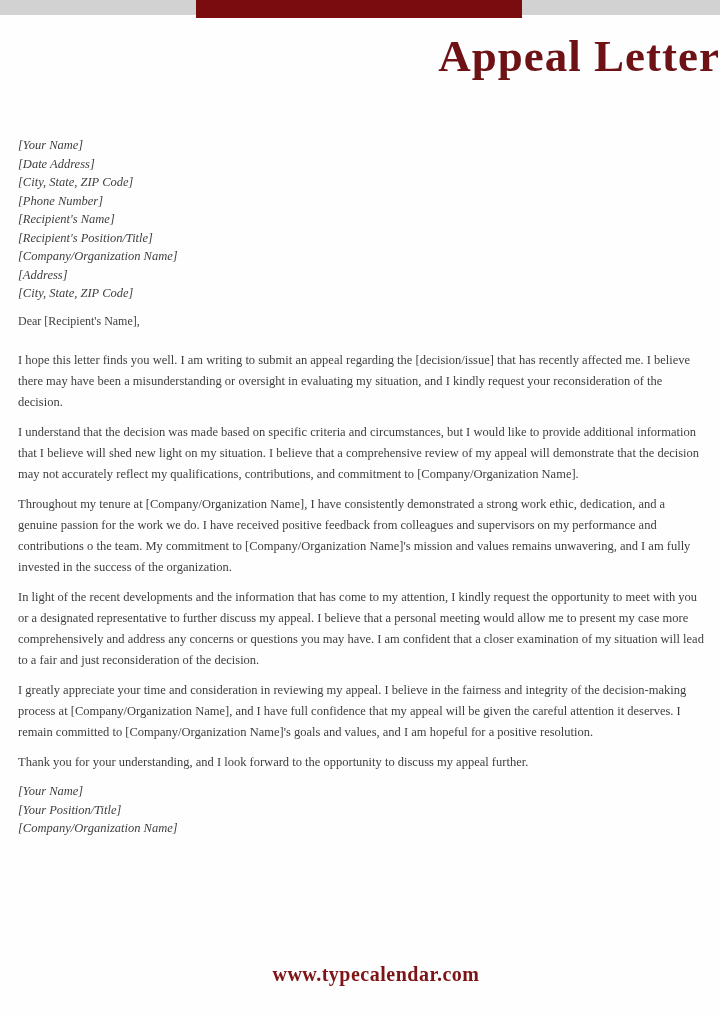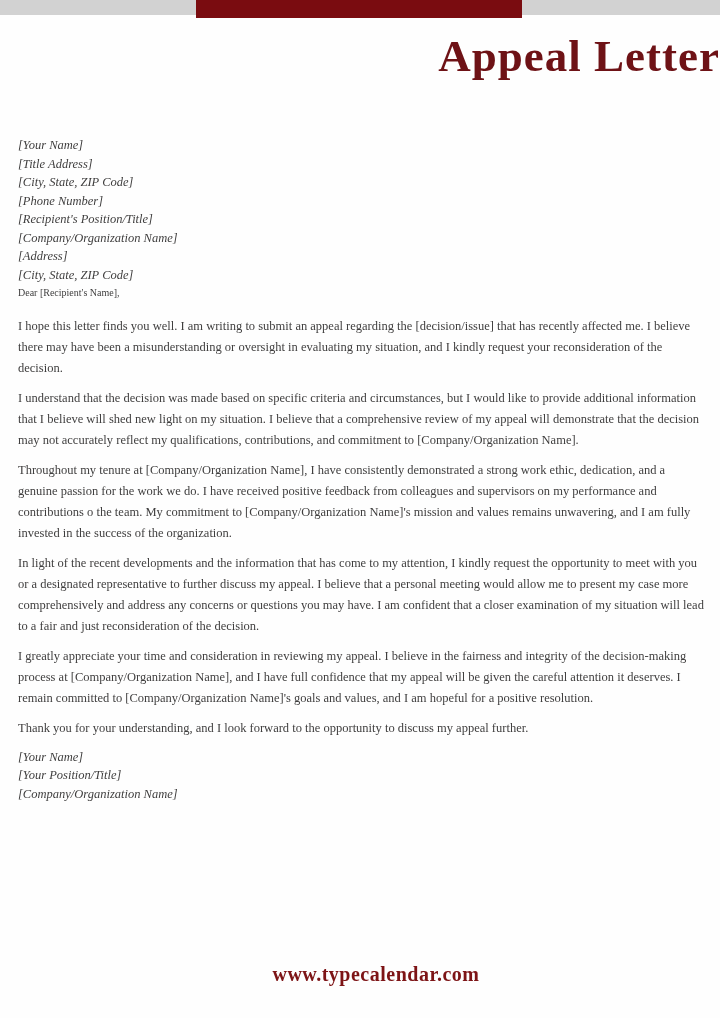--- a/index.html
+++ b/index.html
@@ -30,22 +30,22 @@
     letter-spacing: 1px;
     color: var(--title-text, #6e1216);
   }
   .content {
     position: absolute; top: 136px; left: 18px;
     width: 688px;
     color: var(--body-text, #3f3e3e);
   }
   .addr { font-size: 12.5px; line-height: 18.5px; }
   .addr div { white-space: nowrap; font-style: italic; }
-  .salutation { font-size: 10px; line-height: 18.5px; }
-  .paras { margin-top: 13px; }
+  .salutation { margin-top: 9px; font-size: 12px; line-height: 18.5px; }
+  .paras { margin-top: 20px; }
   .para { margin: 0 0 9px 0; font-size: 12.5px; line-height: 21px; text-align: left; }
   .closing { margin-top: 4px; font-size: 12.5px; line-height: 18.5px; }
   .footer {
     position: absolute; top: 963px; left: 16px; width: 100%;
     text-align: center;
     font-size: 20px;
     font-weight: 700;
     letter-spacing: 0.5px;
     color: var(--footer-text, #7d1416);
     text-decoration: none;
@@ -59,26 +59,27 @@
   <div class="topbar">
     <div class="topbar-accent"></div>
   </div>
 
   <h1 class="title">Appeal Letter</h1>
 
   <div class="content">
 
     <div class="addr">
         <div>[Your Name]</div>
-        <div>[Title Address]</div>
+        <div>[Date Address]</div>
         <div>[City, State, ZIP Code]</div>
         <div>[Phone Number]</div>
       </div>
 
     <div class="addr">
+        <div>[Recipient's Name]</div>
         <div>[Recipient's Position/Title]</div>
         <div>[Company/Organization Name]</div>
         <div>[Address]</div>
         <div>[City, State, ZIP Code]</div>
       </div>
 
     <div class="salutation">Dear [Recipient's Name],</div>
 
     <div class="paras">
         <div class="para">I hope this letter finds you well. I am writing to submit an appeal regarding the [decision/issue] that has recently affected me. I believe there may have been a misunderstanding or oversight in evaluating my situation, and I kindly request your reconsideration of the decision.</div>

